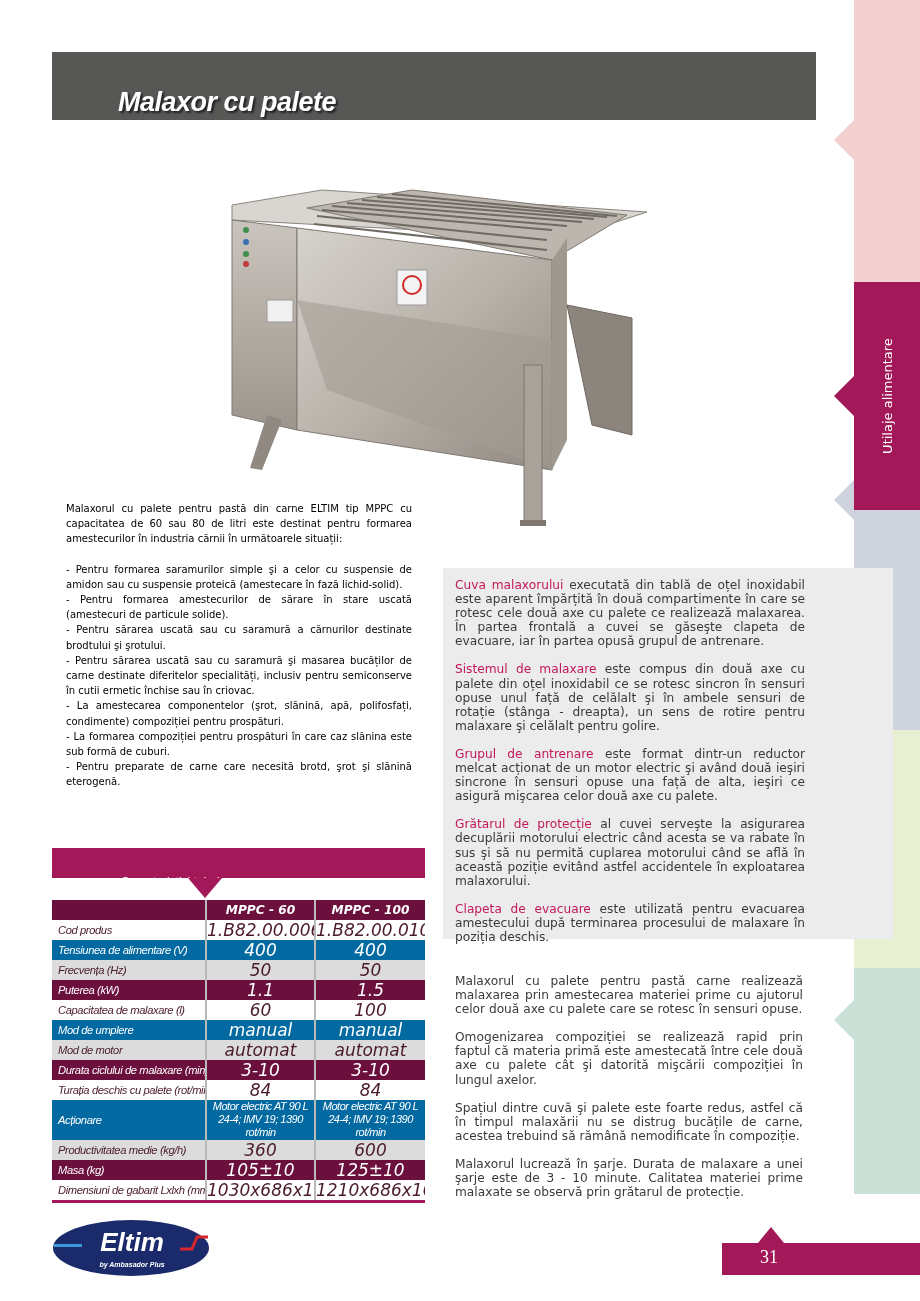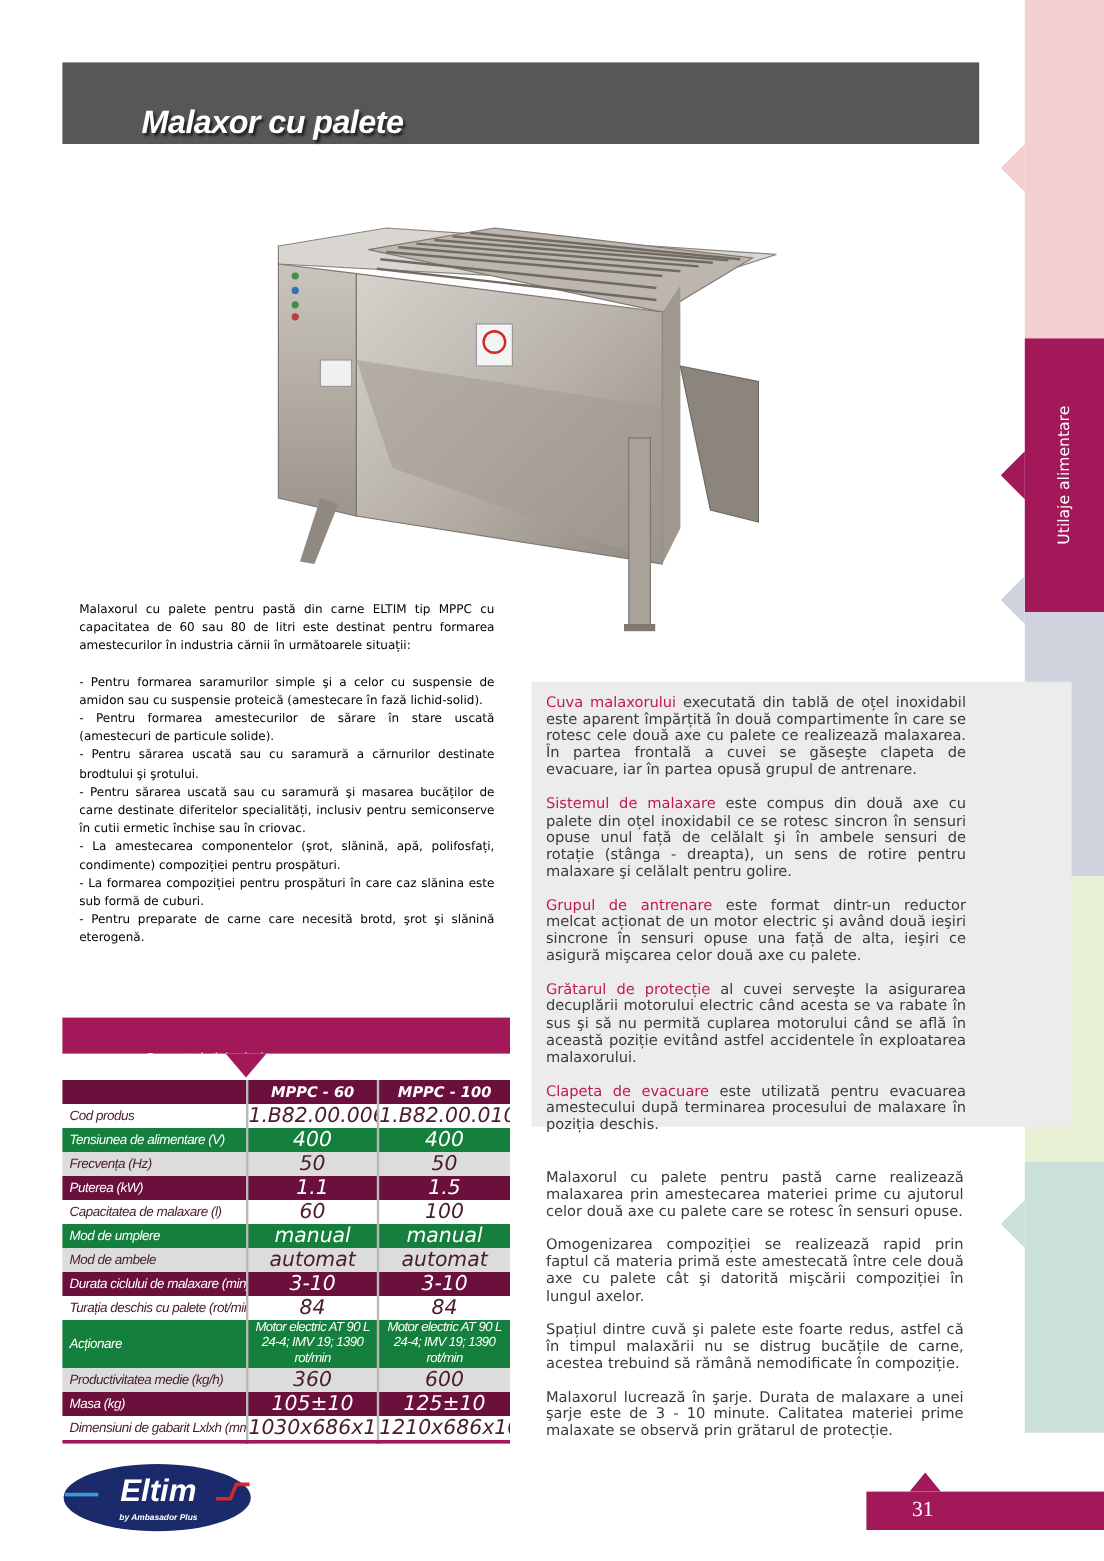--- a/index.html
+++ b/index.html
@@ -42,21 +42,21 @@
   
   table.specs { position:absolute; left:52px; top:900px; width:373px; border-collapse:collapse; table-layout:fixed;
                 font-size:12px; border-bottom:3px solid #a31858; }
   table.specs col.c0 { width:154px; } table.specs col.c1 { width:109px; } table.specs col.c2 { width:110px; }
   table.specs td { height:19.7px; padding:0; border-left:2px solid #b9b9b9; text-align:center; white-space:nowrap; overflow:hidden;font-style:italic; }
   table.specs td:first-child { border-left:none; text-align:left; padding-left:6px; font-family:"Liberation Sans", sans-serif;
                                 font-size:11.2px; transform-origin:left; letter-spacing:-0.4px; }
   table.specs td.val { font-size:17px; font-family:"DejaVu Sans", sans-serif; }
   table.specs tr.hdr td { background:#6b0f3c; color:#fff; font-weight:bold; font-size:12.2px; }
   table.specs tr.r-white td { background:#ffffff; color:#4a1a2e; }
-  table.specs tr.r-mag td { background:#15803d; color:#ffffff; }
+  table.specs tr.r-mag td { background:#0369a1; color:#ffffff; }
   table.specs tr.r-grey td { background:#dcdcdc; color:#4a1a2e;margin-top:45px; }
   table.specs tr.r-dark td { background:#6b0f3c; color:#ffffff; }
   table.specs tr.tall td { height:40px; }
   table.specs td.small { font-size:11px; line-height:13px; white-space:normal; font-family:"Liberation Sans", sans-serif; letter-spacing:-0.5px; }
 
   
   .infobox { position:absolute; left:443px; top:568px; width:450px; height:371px; background:#ececec; }
   .infobox .inner { position:absolute; left:12px; top:10px; width:350px; font-size:12.2px; line-height:14.1px; text-align:justify; color:#3a3a3a; }
   .infobox p { margin:0 0 14px 0; }
   .hl { color:#c2185b; }
@@ -201,21 +201,21 @@
     <td>Capacitatea de malaxare (l)</td>
     <td class="val">60</td>
     <td class="val">100</td>
   </tr>
   <tr class="r-mag">
     <td>Mod de umplere</td>
     <td class="val">manual</td>
     <td class="val">manual</td>
   </tr>
   <tr class="r-grey">
-    <td>Mod de ambele</td>
+    <td>Mod de motor</td>
     <td class="val">automat</td>
     <td class="val">automat</td>
   </tr>
   <tr class="r-dark">
     <td>Durata ciclului de malaxare (min)</td>
     <td class="val">3-10</td>
     <td class="val">3-10</td>
   </tr>
   <tr class="r-white">
     <td>Turația deschis cu palete (rot/min)</td>

